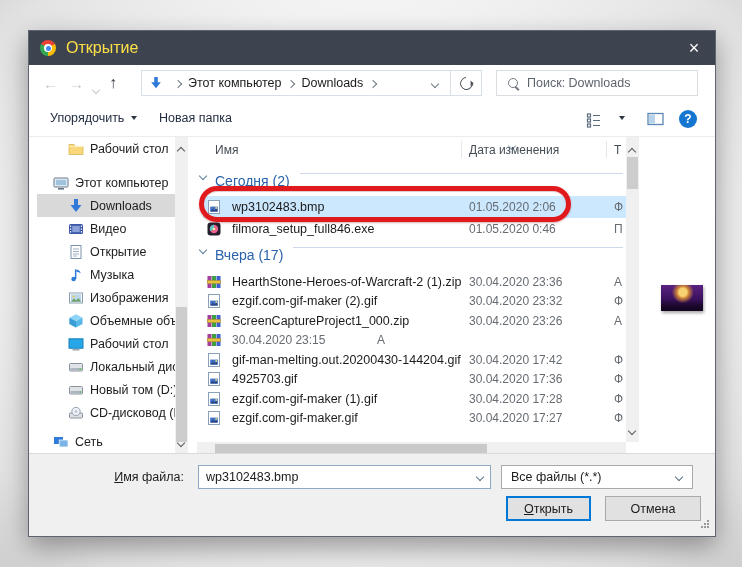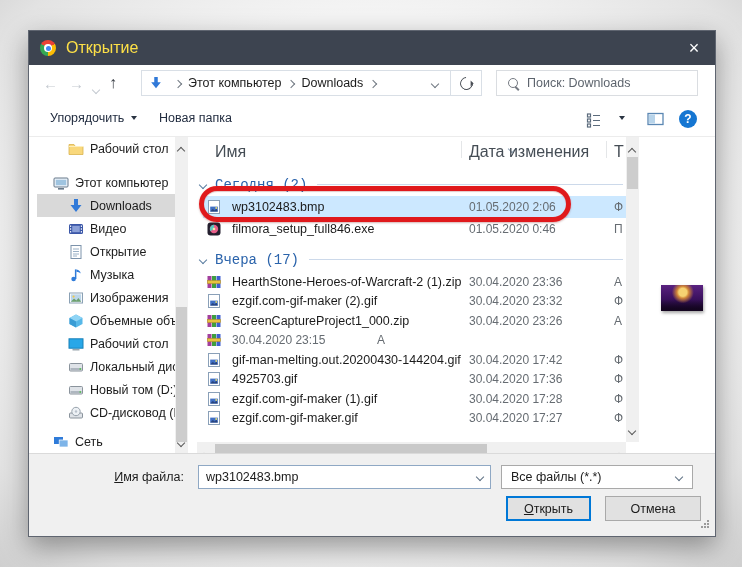--- a/index.html
+++ b/index.html
@@ -56,26 +56,26 @@
   .side-item{height:23px;display:flex;align-items:center;font-size:12.5px;color:#1c1c1c;white-space:nowrap;overflow:hidden;}
   .side-item.ind1{padding-left:16px;} .side-item.ind2{padding-left:31px;}
   .side-item.gap1{margin-top:11px;} .side-item.gap2{margin-top:6px;}
   .side-item.sel{background:#d9d9d9;}
   .fic{width:16px;height:16px;margin-right:6px;flex:none;}
   .fic svg,.fic13 svg,.fic16 svg{display:block;width:100%;height:100%;}
   .side-scroll{position:absolute;left:146px;top:0;bottom:0;width:13px;background:#f0f0f0;}
   .sthumb{position:absolute;left:1px;width:11px;background:#cdcdcd;}
   .sarr{position:absolute;left:3px;color:#5a5a5a;}
   
-  .col-headers{position:absolute;left:168px;top:0;width:429px;height:25px;font-size:16px;color:#454d55;}
+  .col-headers{position:absolute;left:168px;top:0;width:429px;height:25px;font-size:12px;color:#454d55;}
   .ch{position:absolute;top:6px;} .ch-name{left:18px;} .ch-date{left:272px;} .ch-type{left:417px;}
   .ch-sep{position:absolute;top:4px;width:1px;height:17px;background:#e4e6e8;}
   .sort-chev{position:absolute;left:312px;top:1px;color:#8fa2b5;}
   .file-rows{position:absolute;left:168px;top:25px;width:429px;}
-  .group-header{display:flex;align-items:center;height:23px;margin-top:11px;color:var(--group);font-size:14px;font-family:Liberation Mono, monospace;}
+  .group-header{display:flex;align-items:flex-start;height:23px;margin-top:11px;color:var(--group);font-size:14px;}
   .group-header.second{margin-top:7px;height:25px;}
   .group-header .chev{color:#5a7da0;margin:0 9px 0 3px;}
   .gline{flex:1;height:1px;background:#ccd9ea;margin:0 3px 0 10px;}
   .file-row{display:flex;align-items:center;height:22px;margin-left:6px;padding-left:3px;font-size:12.5px;color:#1b1b1b;}
   .file-row.tight{height:19.5px;}
   .file-row.sel{background:var(--selection);}
   .fic16{width:16px;height:16px;flex:none;margin-right:10px;}
   .fname{width:237px;flex:none;white-space:nowrap;overflow:hidden;}
   .fdate{width:129px;flex:none;color:#666c72;font-size:12px;white-space:nowrap;}
   .ftype{flex:1;padding-left:16px;color:#666c72;font-size:12px;white-space:nowrap;overflow:hidden;}

